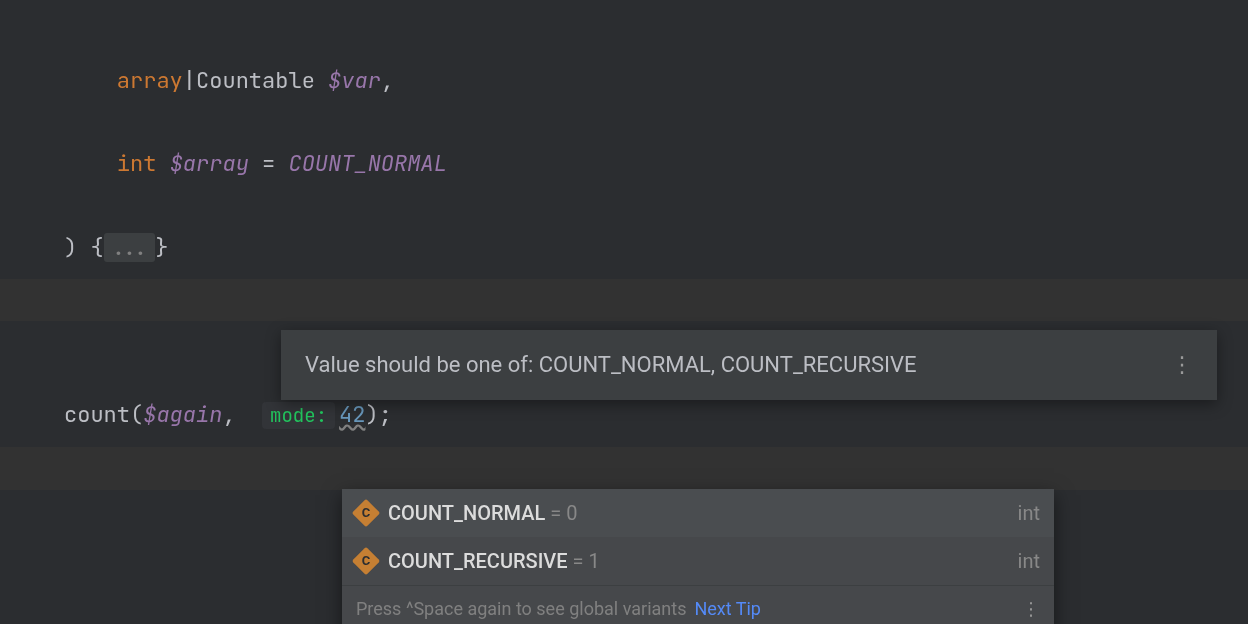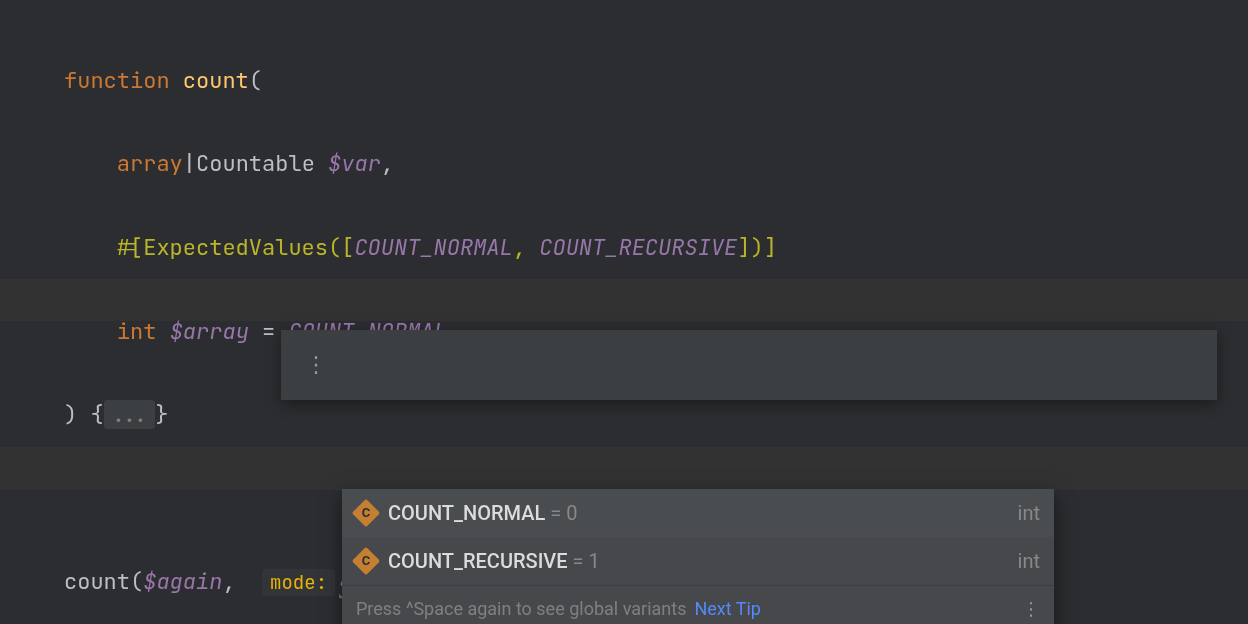--- a/index.html
+++ b/index.html
@@ -39,21 +39,21 @@
     left: 0; right: 0;
     height: 42px;
     background: #323232;
     z-index: 0;
   }
   .hl-1 { top: 279px; }
   .hl-2 { top: 447px; height: 43px;}
   .editor, .tooltip, .popup { position: relative; z-index: 1; }
 
   .param-hint {
-    color: #eab308;
+    color: #22c55e;
     background: #323438;
     border-radius: 4px;
     padding: 1px 8px;
     font-size: 19px;
     margin-right: 4px;
   }
   .num-warn {
     color: #6897bb;
     border-bottom: 2px wavy #808080;
     text-decoration: underline wavy #808080;
@@ -127,34 +127,33 @@
   .popup .footer .link { color: #548af7; margin-left: 8px; cursor:pointer;}
   .popup .footer .dots { margin-left: auto; color: #9a9a9a; cursor:pointer;}
 </style>
 </head>
 <body>
 
 <div class="hl-line hl-1"></div>
 <div class="hl-line hl-2"></div>
 
 <div class="editor">
-<span class="line"><span class="kw-orange">function</span> <span class="fn-name">count</span><span class="punct">(</span></span>
 <span class="line">    <span class="type-kw">array</span><span class="punct">|</span><span class="type-name">Countable</span> <span class="var">$var</span><span class="punct">,</span></span>
-<span class="line">    <span class="attr">#[ExpectedValues([</span><span class="const-it">COUNT_NORMAL</span><span class="attr">,</span> <span class="const-it">COUNT_RECURSIVE</span><span class="attr">])]</span></span>
 <span class="line">    <span class="type-kw">int</span> <span class="var">$array</span> <span class="punct">=</span> <span class="const-it">COUNT_NORMAL</span></span>
 <span class="line"><span class="punct">)</span> <span class="punct">{</span><span class="fold">...</span><span class="punct">}</span></span>
 <span class="line"> </span>
 <span class="line"><span class="type-name">count</span><span class="punct">(</span><span class="var">$again</span><span class="punct">,</span>  <span class="param-hint">mode:</span><span class="num-warn">42</span><span class="punct">)</span><span class="punct">;</span></span>
 
 
 
 
 </div>
 
 <div class="tooltip">
+  <span>Value should be one of: COUNT_NORMAL, COUNT_RECURSIVE</span>
   <span class="dots">⋮</span>
 </div>
 
 <div class="popup">
   <div class="item sel">
     <span class="icon"><span>C</span></span>
     <span class="name">COUNT_NORMAL</span><span class="eq"> = </span><span class="eq">0</span>
     <span class="typ">int</span>
   </div>
   <div class="item">

